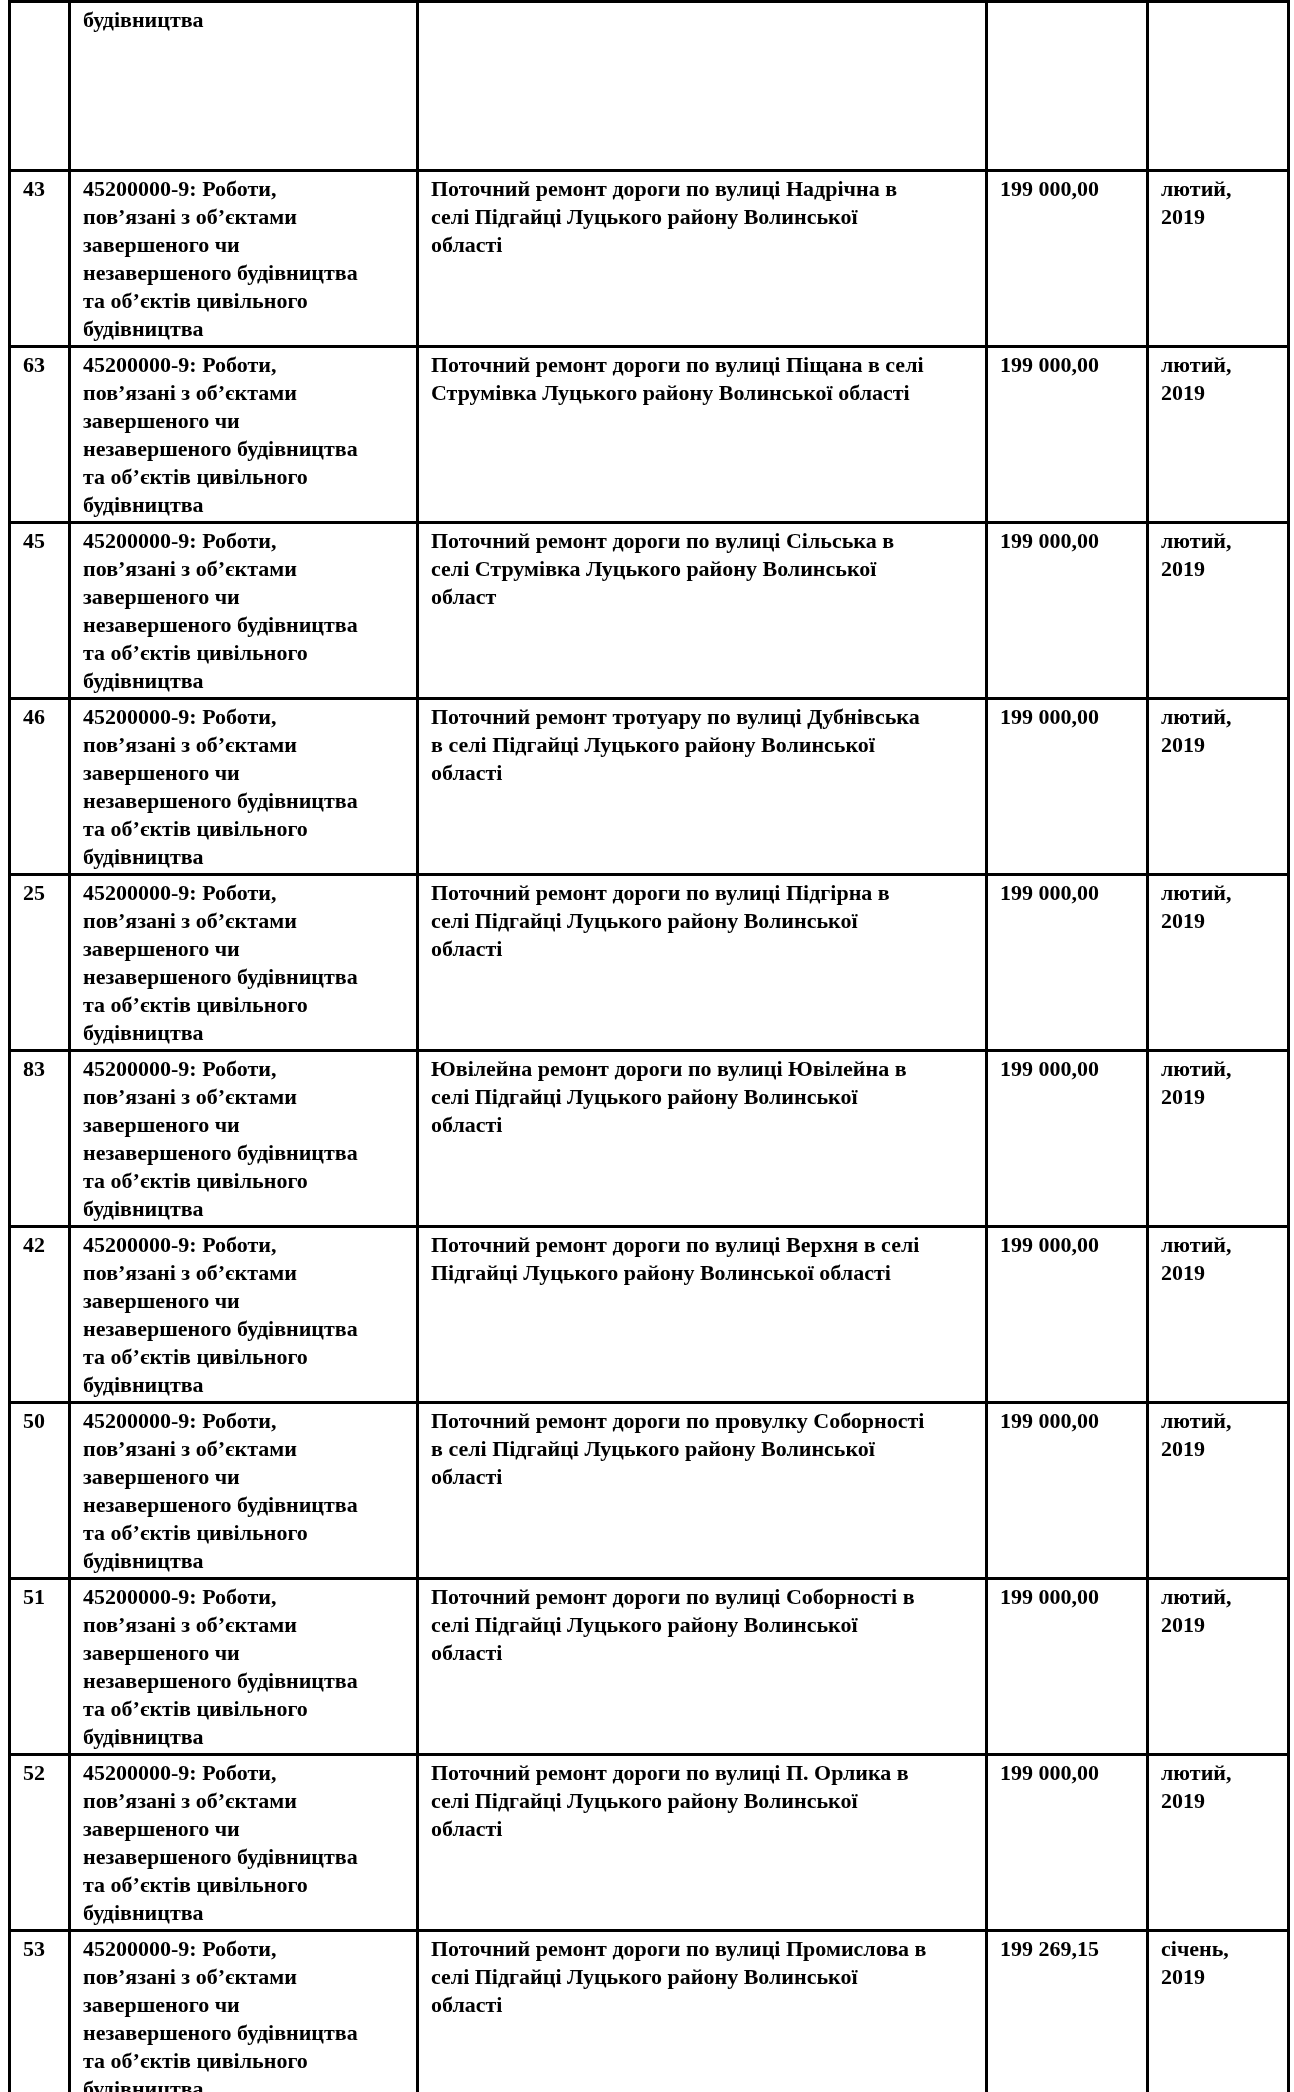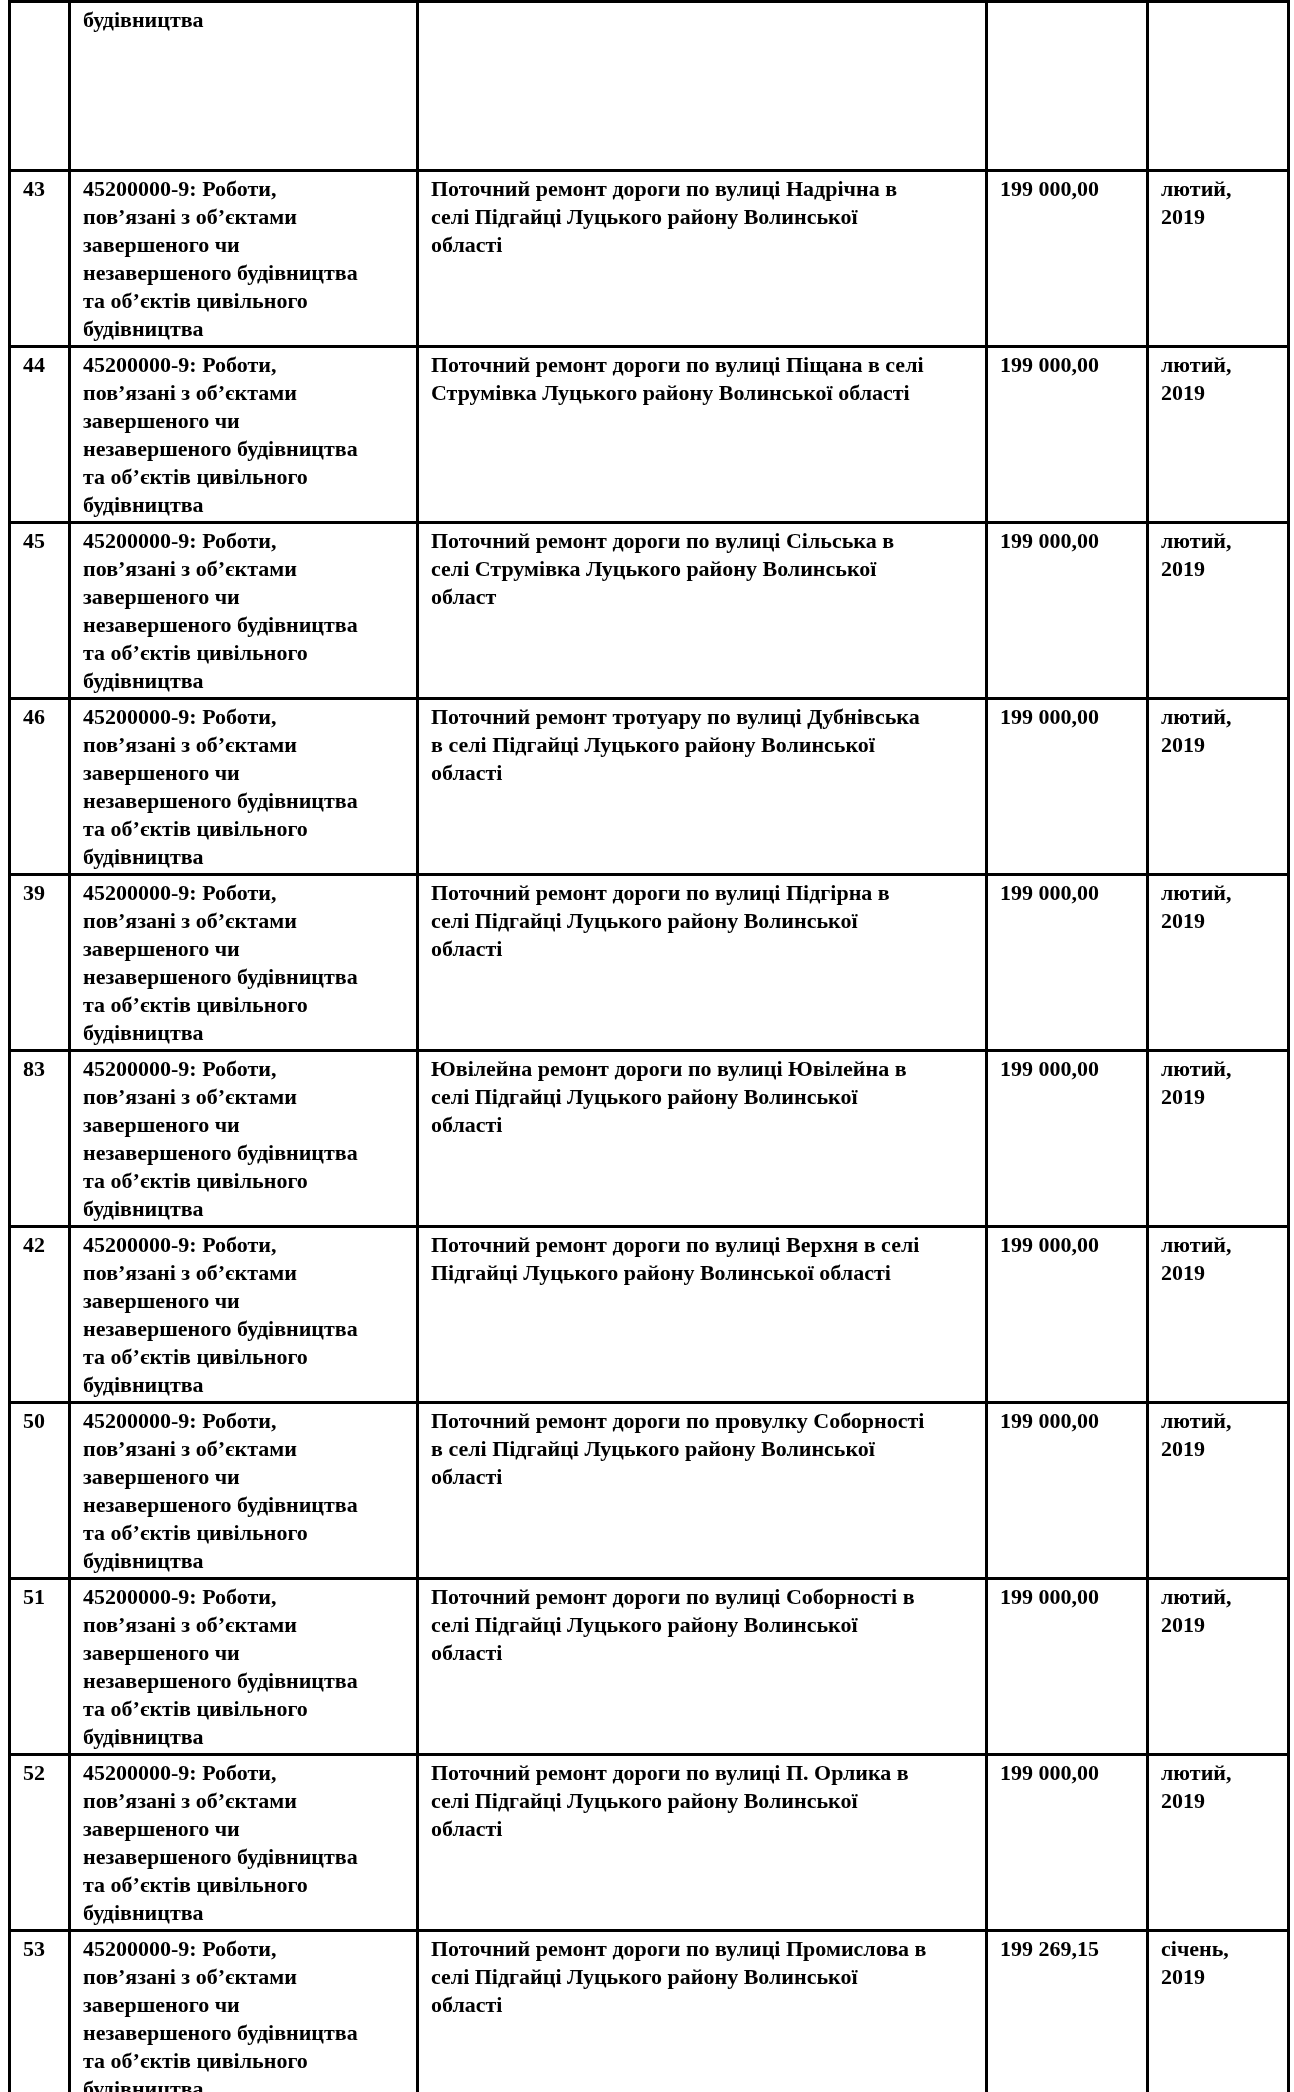--- a/index.html
+++ b/index.html
@@ -78,21 +78,21 @@
 будівництва</td>
         <td class="subj-cell">Поточний ремонт дороги по вулиці Надрічна в
 селі Підгайці Луцького району Волинської
 області</td>
         <td class="amount-cell">199 000,00</td>
         <td class="period-cell">лютий,
 2019</td>
       </tr>
 
       <tr class="data-row">
-        <td class="num-cell">44</td>
+        <td class="num-cell">63</td>
         <td class="cpv-cell">45200000-9: Роботи,
 пов’язані з об’єктами
 завершеного чи
 незавершеного будівництва
 та об’єктів цивільного
 будівництва</td>
         <td class="subj-cell">Поточний ремонт дороги по вулиці Піщана в селі
 Струмівка Луцького району Волинської області</td>
         <td class="amount-cell">199 000,00</td>
         <td class="period-cell">лютий,
@@ -125,21 +125,21 @@
 будівництва</td>
         <td class="subj-cell">Поточний ремонт тротуару по вулиці Дубнівська
 в селі Підгайці Луцького району Волинської
 області</td>
         <td class="amount-cell">199 000,00</td>
         <td class="period-cell">лютий,
 2019</td>
       </tr>
 
       <tr class="data-row">
-        <td class="num-cell">39</td>
+        <td class="num-cell">25</td>
         <td class="cpv-cell">45200000-9: Роботи,
 пов’язані з об’єктами
 завершеного чи
 незавершеного будівництва
 та об’єктів цивільного
 будівництва</td>
         <td class="subj-cell">Поточний ремонт дороги по вулиці Підгірна в
 селі Підгайці Луцького району Волинської
 області</td>
         <td class="amount-cell">199 000,00</td>

